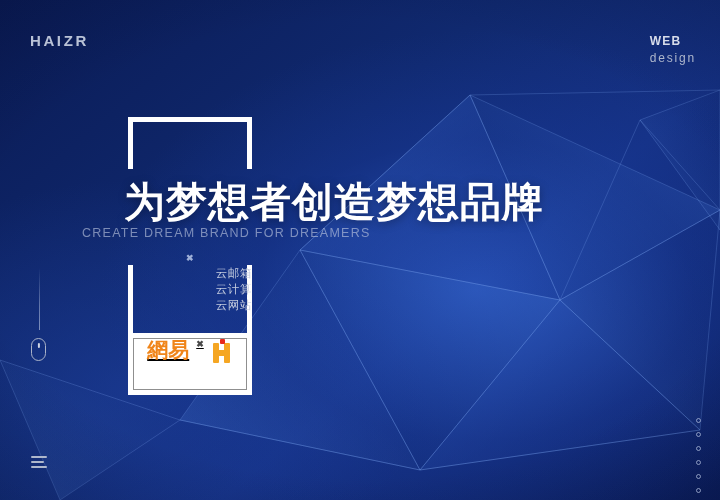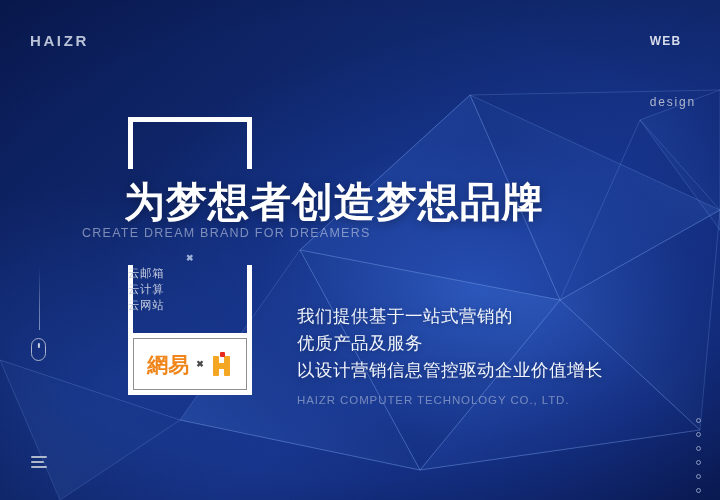--- a/index.html
+++ b/index.html
@@ -32,21 +32,21 @@
   .logo {
     position:absolute; left:30px; top:32px;
     font-size:15px; font-weight:bold; letter-spacing:2.6px;
     color:#b9c2d6;
   }
   .corner-label {
     position:absolute; right:24px; top:33px;
     text-align:left; line-height:1.45;
   }
   .corner-label .l1 { font-size:12px; font-weight:bold; letter-spacing:1.2px; color:#d7dcea; }
-  .corner-label .l2 { font-size:12px; letter-spacing:1.8px; color:#aeb7cc;margin-top:44px; }
+  .corner-label .l2 { font-size:12px; letter-spacing:1.8px; color:#aeb7cc; }
 
   
   .rail-line {
     position:absolute; left:39px; top:268px; width:1px; height:62px;
     background:linear-gradient(to bottom, rgba(160,175,210,0) 0%, rgba(160,175,210,0.55) 60%, rgba(160,175,210,0.75) 100%);
   }
   .mouse-icon {
     position:absolute; left:31px; top:338px;
     width:15px; height:23px; border:1.4px solid #aab3c9; border-radius:8px;
   }
@@ -102,36 +102,36 @@
     white-space:nowrap;
   }
 
   
   .nav-mark {
     position:absolute; left:186px; top:253px;
     font-size:9px; color:#9fb0d8; font-weight:bold;
   }
   .nav-list {
     position:absolute; left:128px; top:265px; width:124px;
-    text-align:left;
+    text-align:right;
   }
   .nav-list li {
     list-style:none; font-size:11.5px; line-height:16px;
     color:#c4ccdf; letter-spacing:0.6px;
   }
 
   
   .card {
     position:absolute; left:128px; top:333px; width:124px; height:62px;
     background:#ffffff; padding:5px;
   }
   .card-inner {
     width:100%; height:100%;
     border:1.2px solid #8f8f8f; background:#ffffff;
-    display:flex; align-items:center; justify-content:center; gap:7px;
+    display:flex; align-items:flex-start; justify-content:center; gap:7px;text-decoration:underline;
   }
   .brand-cn {
     font-size:21px; font-weight:bold; color:#f08519; letter-spacing:0px;
     line-height:1;
   }
   .brand-x { font-size:9px; color:#4a4a4a; font-weight:bold; }
   .h-mark { position:relative; width:22px; height:24px; }
   .h-mark .lstem, .h-mark .rstem {
     position:absolute; top:4px; width:6px; height:20px; background:#f5a623; border-radius:1px;
   }
@@ -249,20 +249,14 @@
       <span class="brand-x">✖</span>
       <span class="h-mark">
         <span class="lstem"></span>
         <span class="bar"></span>
         <span class="rstem"></span>
         <span class="dot"></span>
       </span>
     </div>
   </div>
 
-  <div class="copy">
-    <p>我们提供基于一站式营销的</p>
-    <p>优质产品及服务</p>
-    <p>以设计营销信息管控驱动企业价值增长</p>
-    <p class="company">HAIZR  COMPUTER TECHNOLOGY CO., LTD.</p>
-  </div>
 
 </div>
 
 </body></html>

